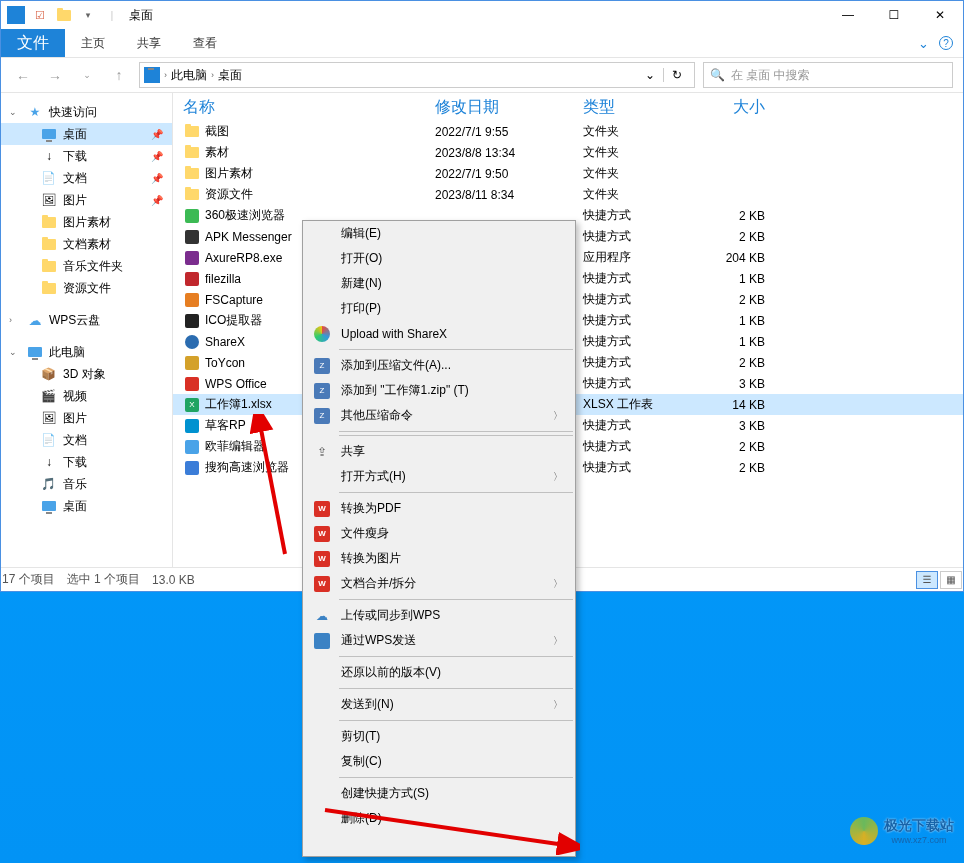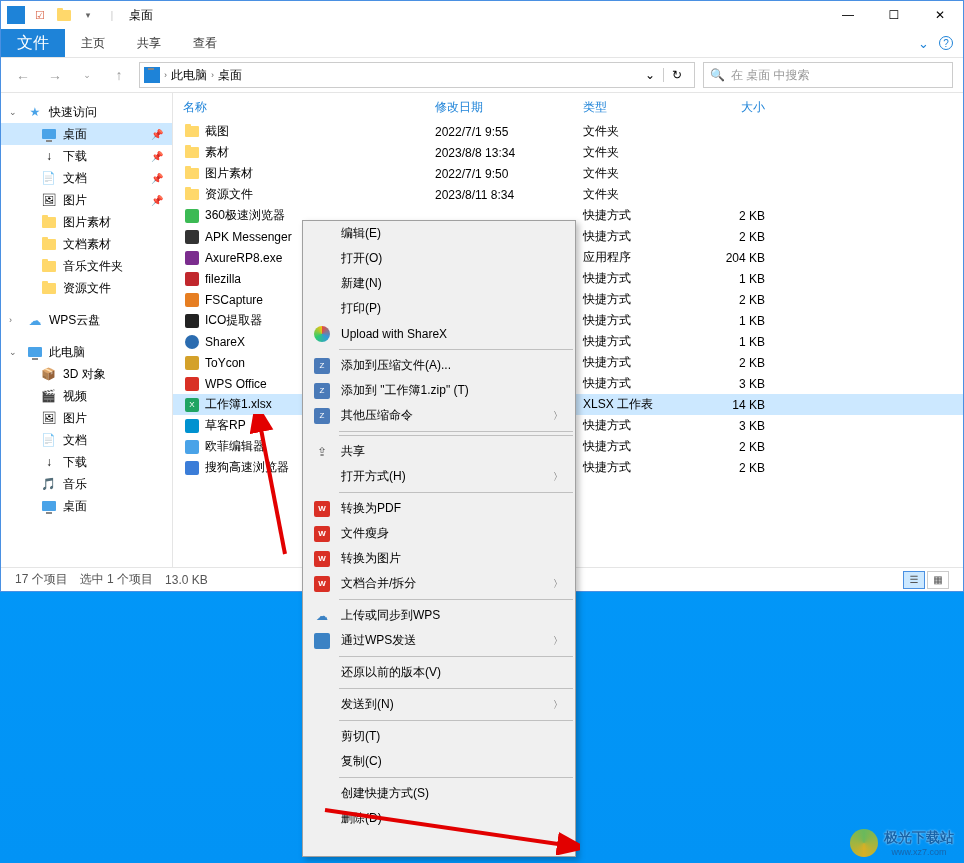--- a/index.html
+++ b/index.html
@@ -32,37 +32,37 @@
 .tree-item { display: flex; align-items: center; padding: 2px 8px 2px 20px; font-size: 12px; height: 22px; gap: 6px; }
 .tree-item.indent { padding-left: 40px; }
 .tree-item.selected { background: #cce8ff; }
 .tree-item.hasexp { padding-left: 8px; }
 .tree-exp { width: 12px; font-size: 9px; color: #666; }
 .tree-icon { width: 16px; height: 16px; display: flex; align-items: center; justify-content: center; font-size: 12px; }
 .pin { margin-left: auto; color: #999; font-size: 10px; }
 .tree-gap { height: 10px; }
 
 .main-pane { flex: 1; display: flex; flex-direction: column; }
-.col-headers { height: 28px; display: flex; align-items: center; font-size: 12px; color: #1e83d8; padding-left: 10px; }
+.col-headers { height: 28px; display: flex; align-items: center; font-size: 16px; color: #1e83d8; padding-left: 10px; }
 .col-h { }
 .col-name { width: 252px; }
 .col-date { width: 148px; }
 .col-type { width: 122px; }
 .col-size { text-align: right; width: 60px; }
 
 .file-list { flex: 1; overflow-y: auto; }
 .file-row { display: flex; align-items: center; height: 21px; font-size: 12px; padding-left: 10px; }
 .file-row.selected { background: #cce8ff; }
 .fr-icon { width: 18px; height: 16px; display: flex; align-items: center; justify-content: center; margin-right: 4px; }
 .fr-name { width: 230px; }
 .fr-date { width: 148px; color: #000; }
 .fr-type { width: 122px; }
 .fr-size { width: 60px; text-align: right; }
 
-.statusbar { height: 24px; border-top: 1px solid #e5e5e5; display: flex; align-items: center; padding: 0 14px; font-size: 12px; color: #555; gap: 12px; }
+.statusbar { height: 24px; border-top: 1px solid #e5e5e5; display: flex; align-items: center; padding: 0 1px; font-size: 12px; color: #555; gap: 12px; }
 .view-toggle { margin-left: auto; display: flex; gap: 2px; }
 .vt-btn { width: 22px; height: 18px; border: 1px solid #ccc; display: flex; align-items: center; justify-content: center; font-size: 10px; }
 .vt-btn.active { background: #cce8ff; border-color: #4a90e2; }
 
 
 .context-menu { position: absolute; left: 302px; top: 220px; width: 274px; background: #f0f0f0; border: 1px solid #a0a0a0; box-shadow: 3px 3px 6px rgba(0,0,0,0.25); font-size: 12px; z-index: 100; }
 .cm-item { display: flex; align-items: center; height: 25px; padding: 0 32px 0 8px; position: relative; }
 .cm-icon { width: 22px; height: 18px; display: flex; align-items: center; justify-content: center; margin-right: 8px; font-size: 12px; }
 .cm-label { flex: 1; }
 .cm-arrow { position: absolute; right: 12px; font-size: 10px; color: #333; }
@@ -73,21 +73,21 @@
 .folder-ico::before { content: ""; position: absolute; top: -2px; left: 0; width: 6px; height: 3px; background: #ffd86b; border-radius: 1px 1px 0 0; }
 .star-ico { color: #4aa3e8; }
 .monitor-ico { width: 14px; height: 10px; background: #4aa3e8; border-radius: 1px; position: relative; }
 .monitor-ico::after { content: ""; position: absolute; bottom: -3px; left: 4px; width: 6px; height: 2px; background: #888; }
 .cloud-ico { color: #4aa3e8; font-size: 13px; }
 
 
 .red-arrow { position: absolute; pointer-events: none; z-index: 200; }
 
 
-.watermark { position: absolute; right: 10px; bottom: 6px; display: flex; align-items: center; gap: 6px; opacity: 0.85; z-index: 50; }
+.watermark { position: absolute; right: 10px; bottom: 18px; display: flex; align-items: center; gap: 6px; opacity: 0.85; z-index: 50; }
 .wm-logo { width: 28px; height: 28px; border-radius: 50%; background: conic-gradient(#7bc043, #ffb500, #7bc043); }
 .wm-text { font-size: 14px; color: #1a5c9e; font-weight: bold; text-shadow: 0 0 2px #fff; }
 .wm-sub { font-size: 9px; color: #1a5c9e; text-align: center; }
 </style>
 </head>
 <body>
 
 <div class="window">
 
   <div class="titlebar">

